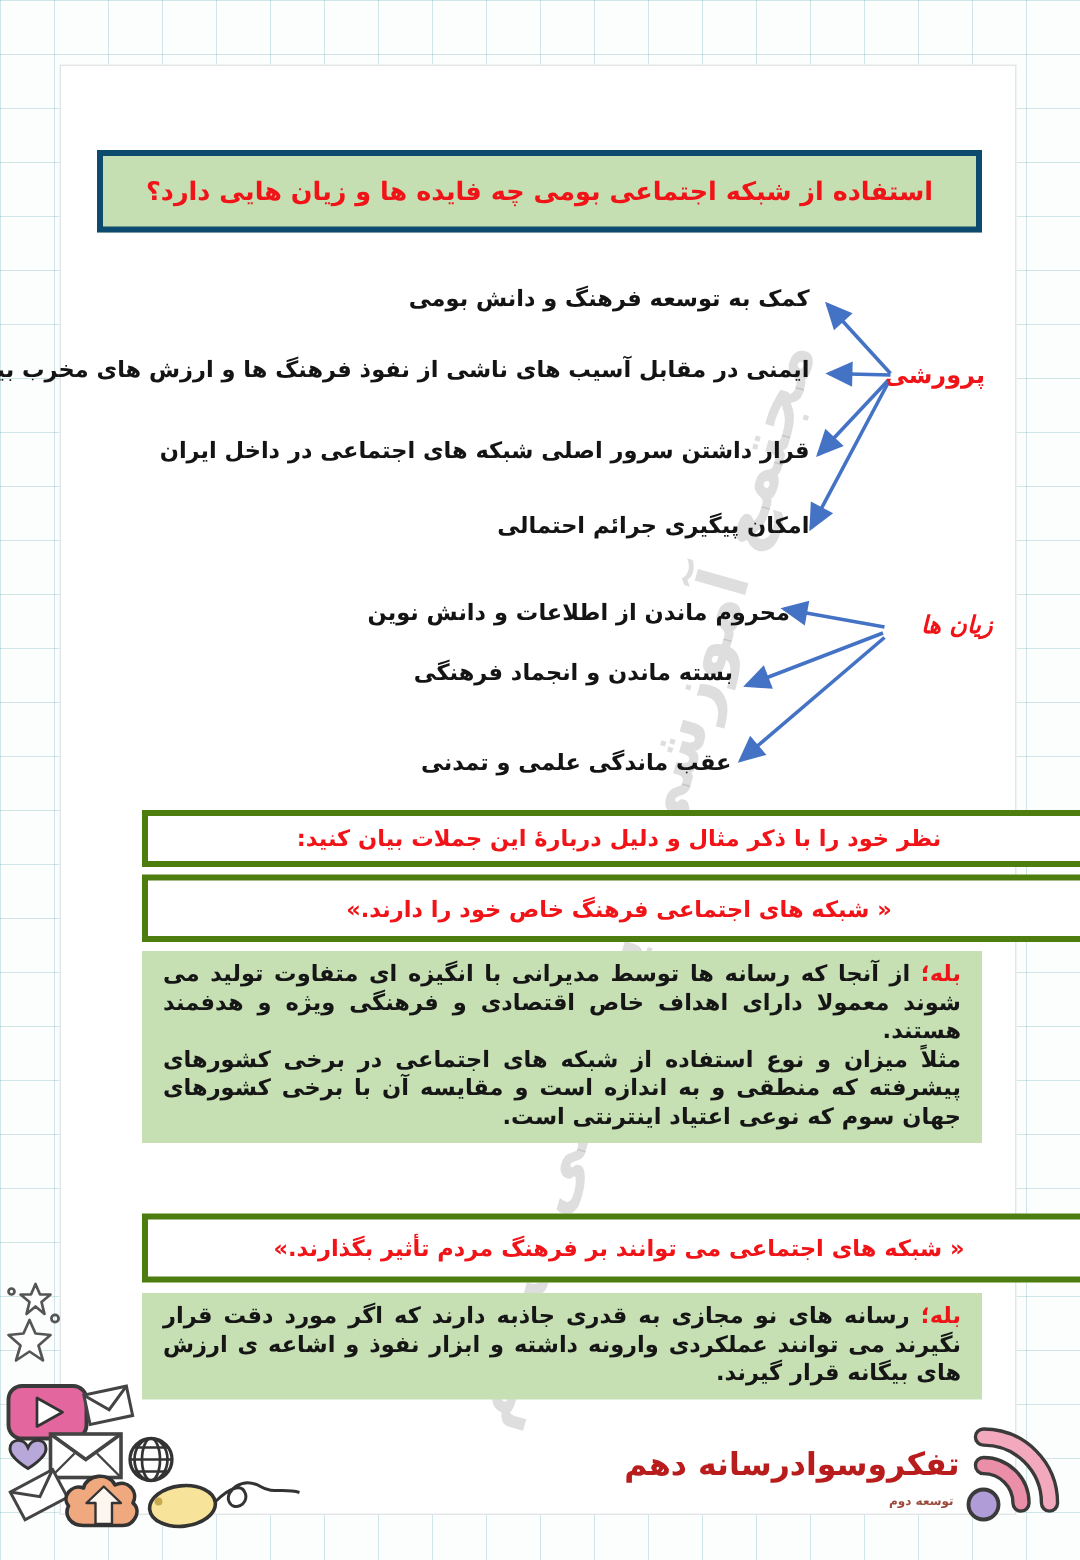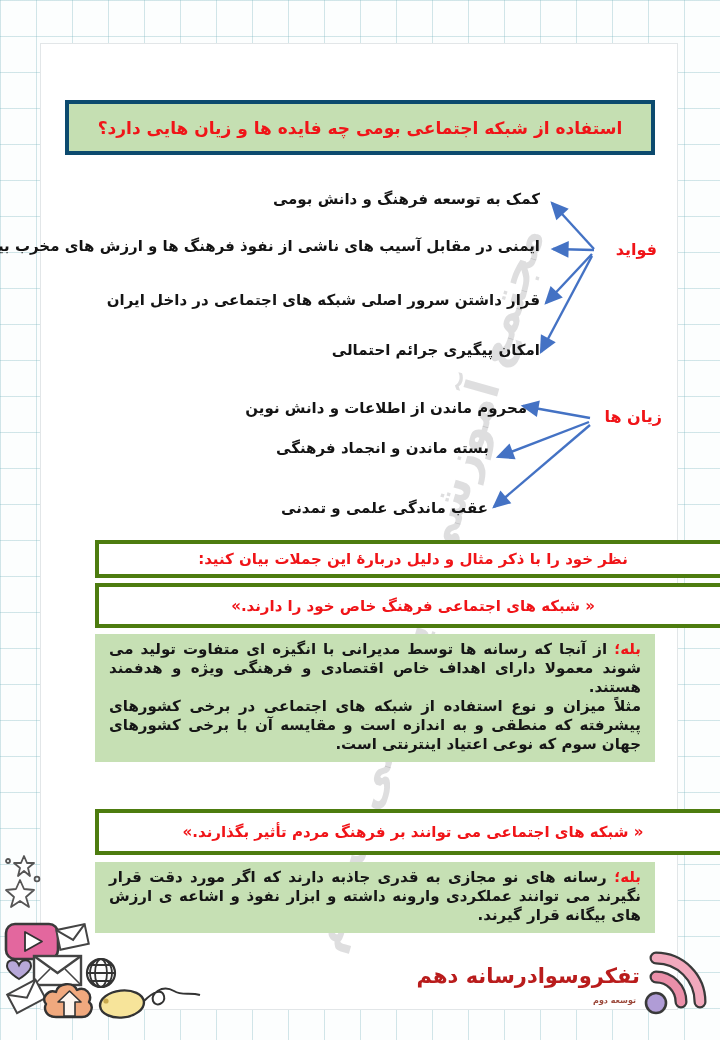--- a/index.html
+++ b/index.html
@@ -73,26 +73,26 @@
 <div class="abs header-bar">
   <span class="q">استفاده از شبکه اجتماعی بومی چه فایده ها و زیان هایی دارد؟</span>
 </div>
 
 <div class="abs watermark">مجتمع آموزشی و پرورشی شمیم</div>
 
 <div class="abs diagram-item" style="right:180px; top:190px;">کمک به توسعه فرهنگ و دانش بومی</div>
 <div class="abs diagram-item" style="right:180px; top:237px;">ایمنی در مقابل آسیب های ناشی از نفوذ فرهنگ ها و ارزش های مخرب بیگانه</div>
 <div class="abs diagram-item" style="right:180px; top:291px;">قرار داشتن سرور اصلی شبکه های اجتماعی در داخل ایران</div>
 <div class="abs diagram-item" style="right:180px; top:341px;">امکان پیگیری جرائم احتمالی</div>
-<div class="abs red-label" style="right:63px; top:240px;">فواید</div>
+<div class="abs red-label" style="right:63px; top:240px;">پرورشی</div>
 
 <div class="abs diagram-item" style="right:193px; top:399px;">محروم ماندن از اطلاعات و دانش نوین</div>
 <div class="abs diagram-item" style="right:231px; top:439px;">بسته ماندن و انجماد فرهنگی</div>
 <div class="abs diagram-item" style="right:232px; top:499px;">عقب ماندگی علمی و تمدنی</div>
-<div class="abs red-label" style="right:58px; top:407px;">زیان ها</div>
+<div class="abs red-label" style="right:58px; top:407px;font-style:italic;">زیان ها</div>
 
 <svg class="abs" style="left:0; top:0;" width="720" height="560" viewBox="0 0 720 560">
   <defs>
     <marker id="ah" markerWidth="9" markerHeight="8" refX="7" refY="4" orient="auto">
       <path d="M0.5,0.5 L8,4 L0.5,7.5 Z" fill="#4472c4"></path>
     </marker>
   </defs>
   <g stroke="#4472c4" stroke-width="2.4" fill="none">
     <path d="M594,249 L552,203" marker-end="url(#ah)"></path>
     <path d="M594,250 L553,249" marker-end="url(#ah)"></path>

